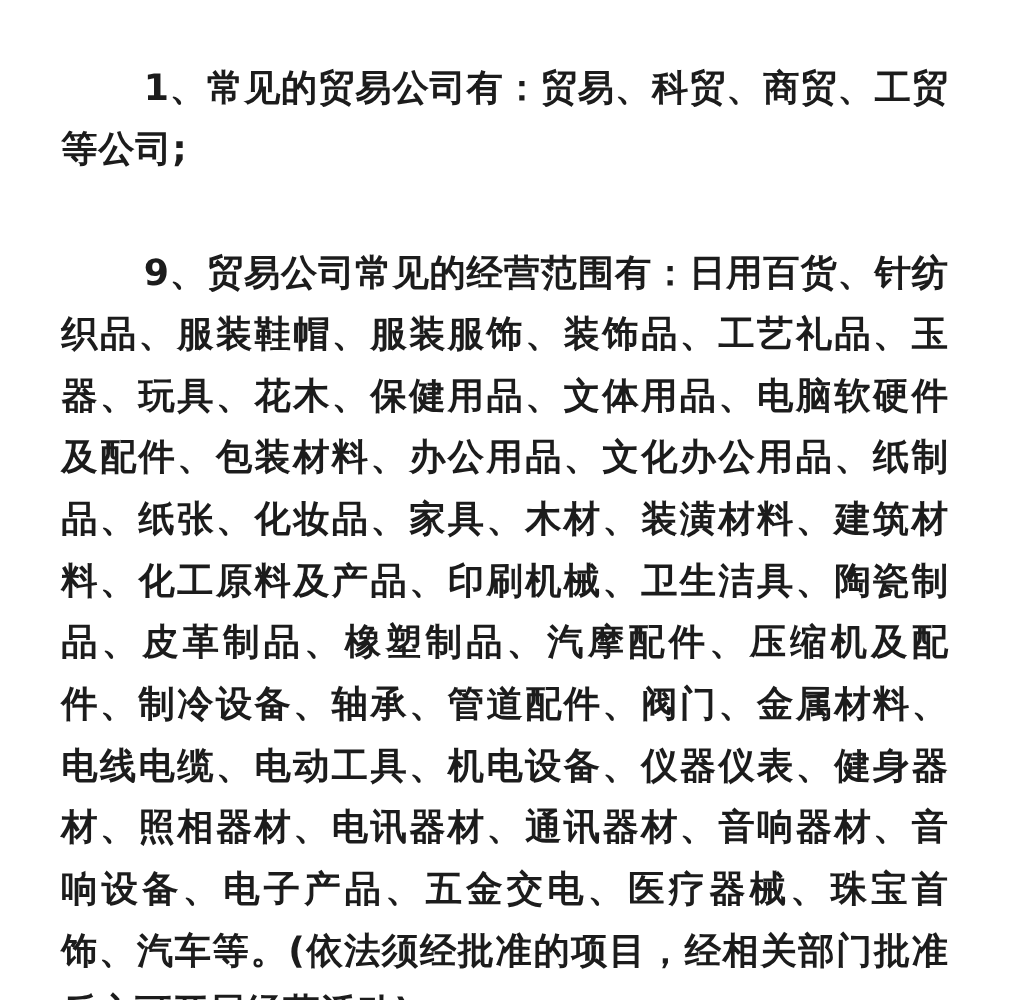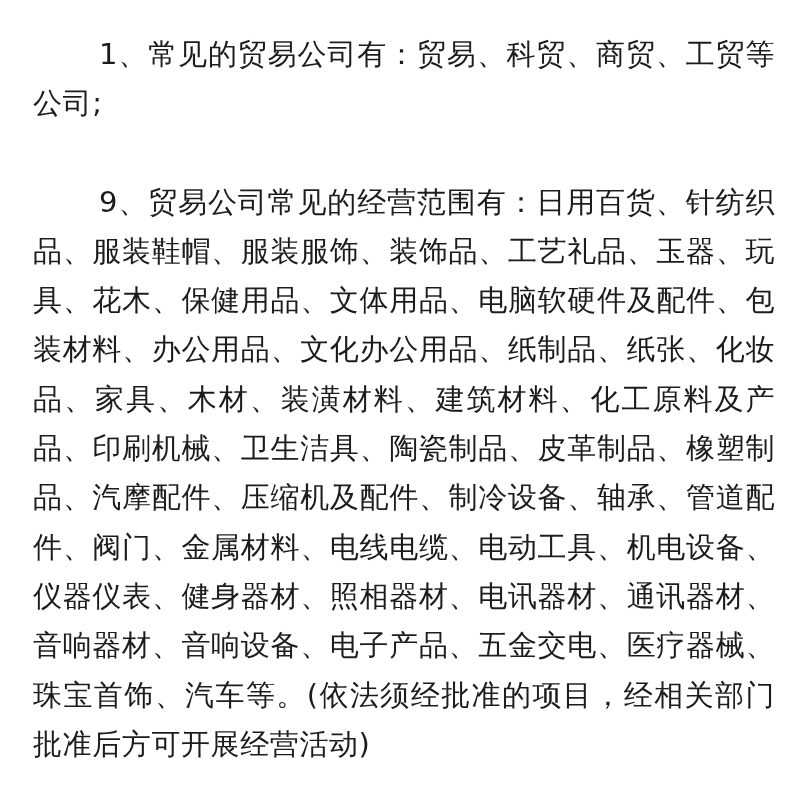--- a/index.html
+++ b/index.html
@@ -15,27 +15,28 @@
       font-family: "DejaVu Sans", "Liberation Sans", sans-serif;
       color: #1c1c1c;
     }
     .doc {
       position: absolute;
       left: 33px;
       top: 30px;
       width: 742px;
     }
     .para {
-      margin: 0;
+      margin: 16px;
       font-size: 29px;
       line-height: 49.3px;
       letter-spacing: 0.6px;
       text-indent: 66px;
       text-align: justify;
       word-break: break-all;
+      font-weight: bold;
     }
     .para + .para {
       margin-top: 49px;
     }
   </style>
 </head>
 <body>
 
 <div class="doc">
   <p class="para">1、常见的贸易公司有：贸易、科贸、商贸、工贸等公司;</p>

